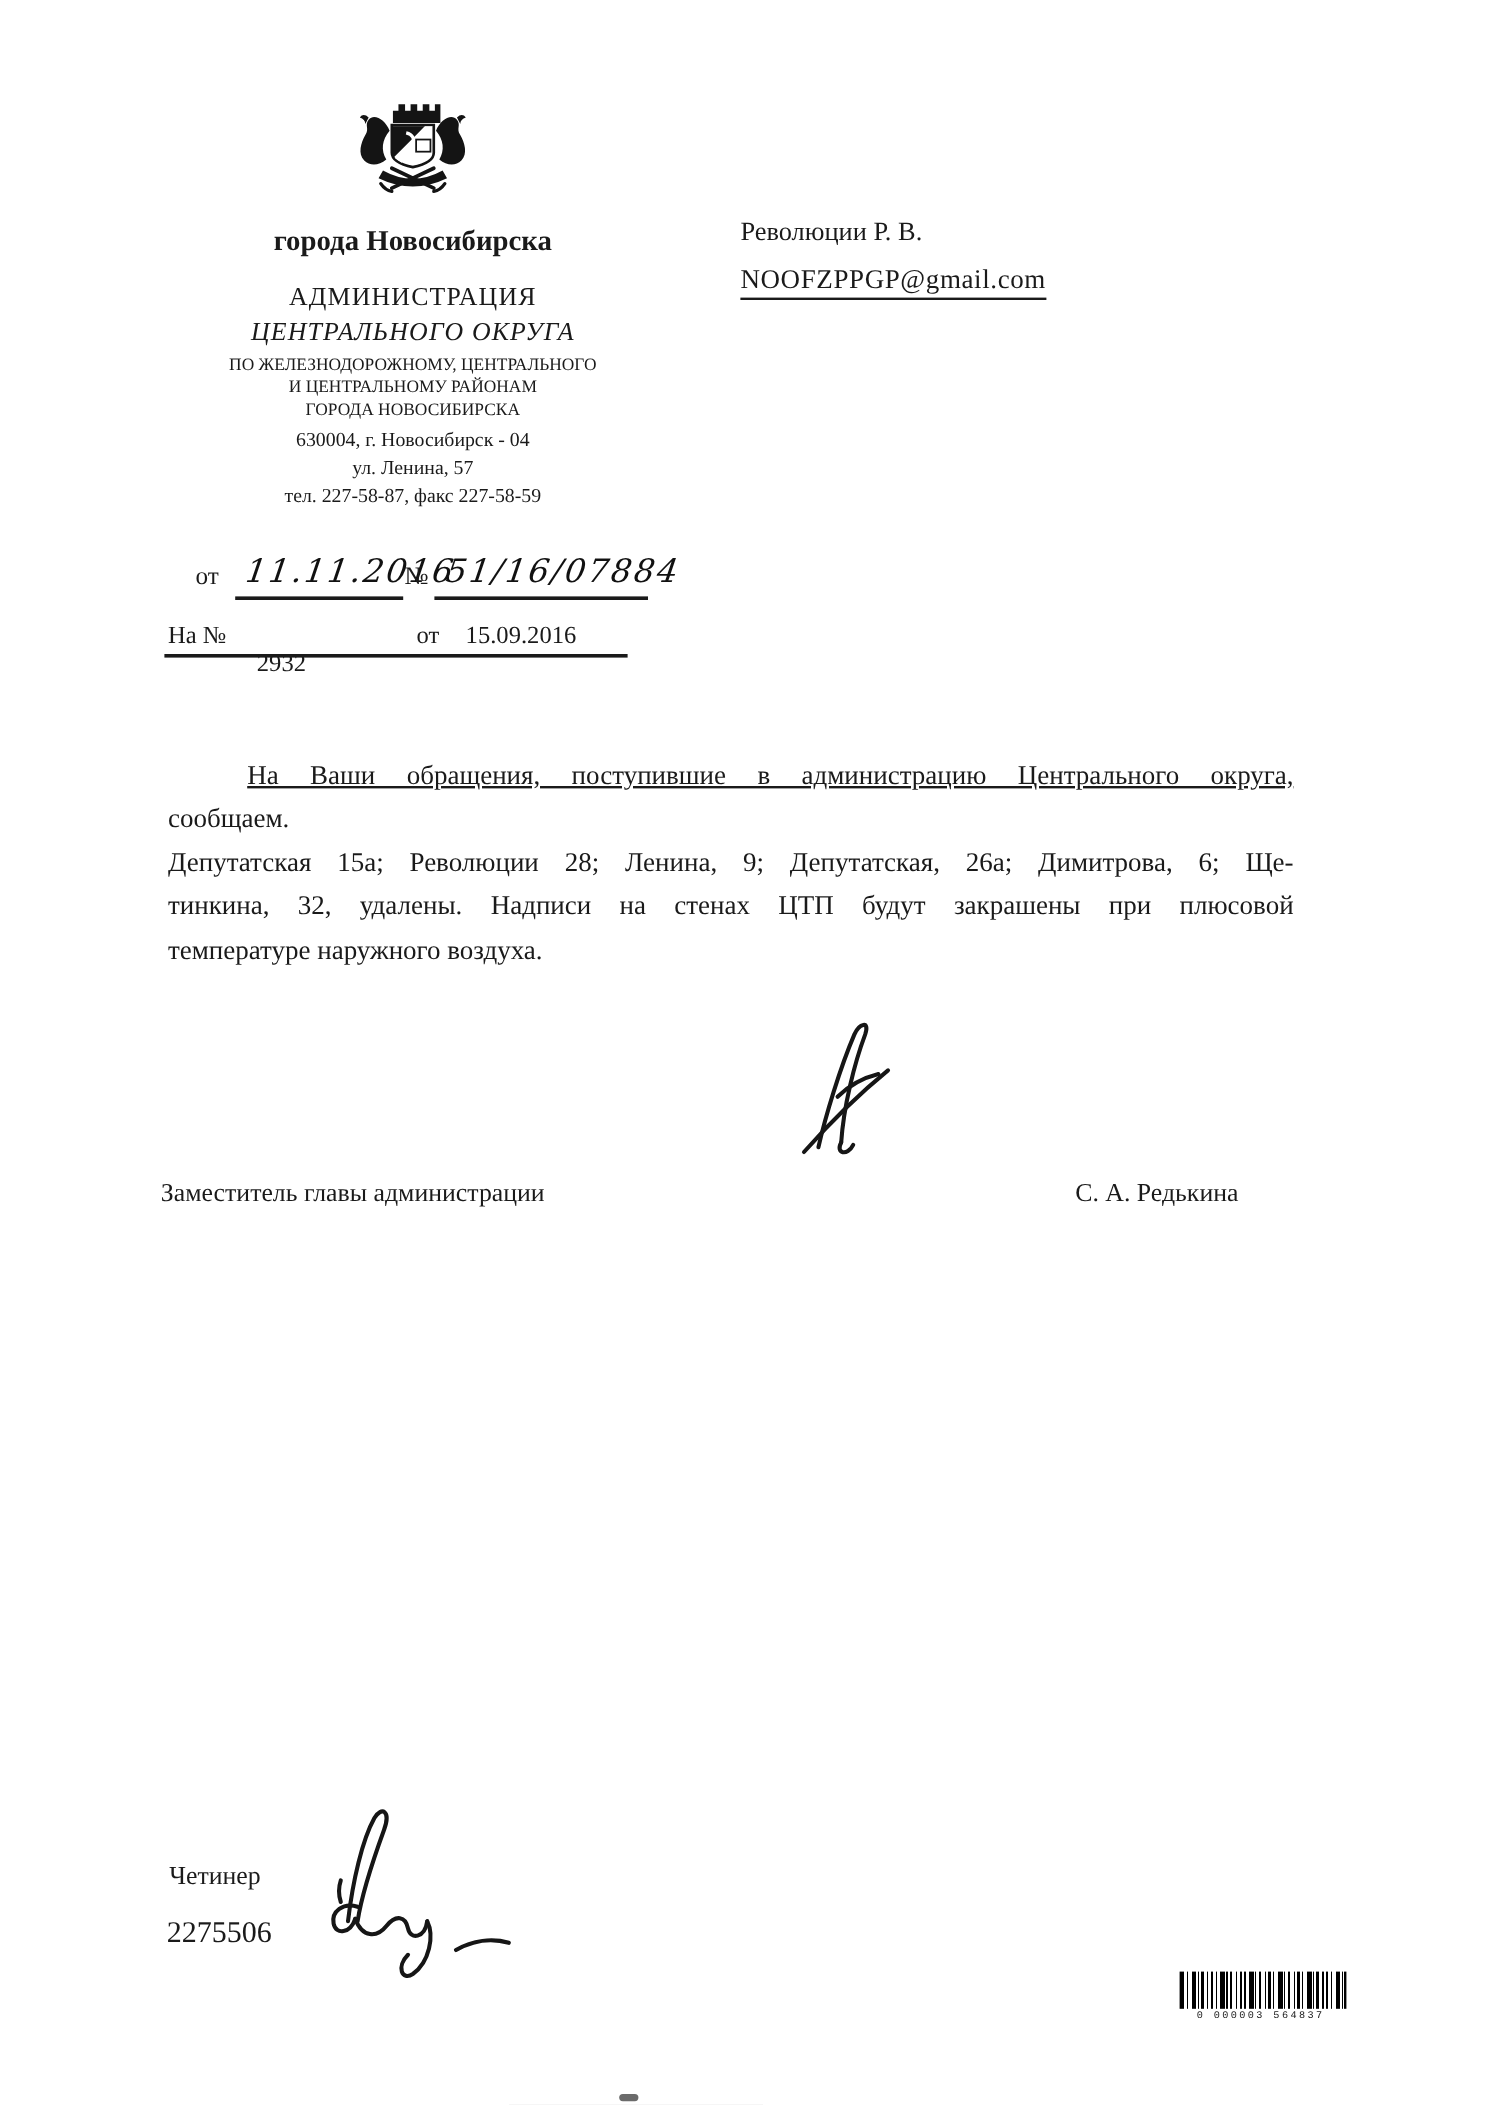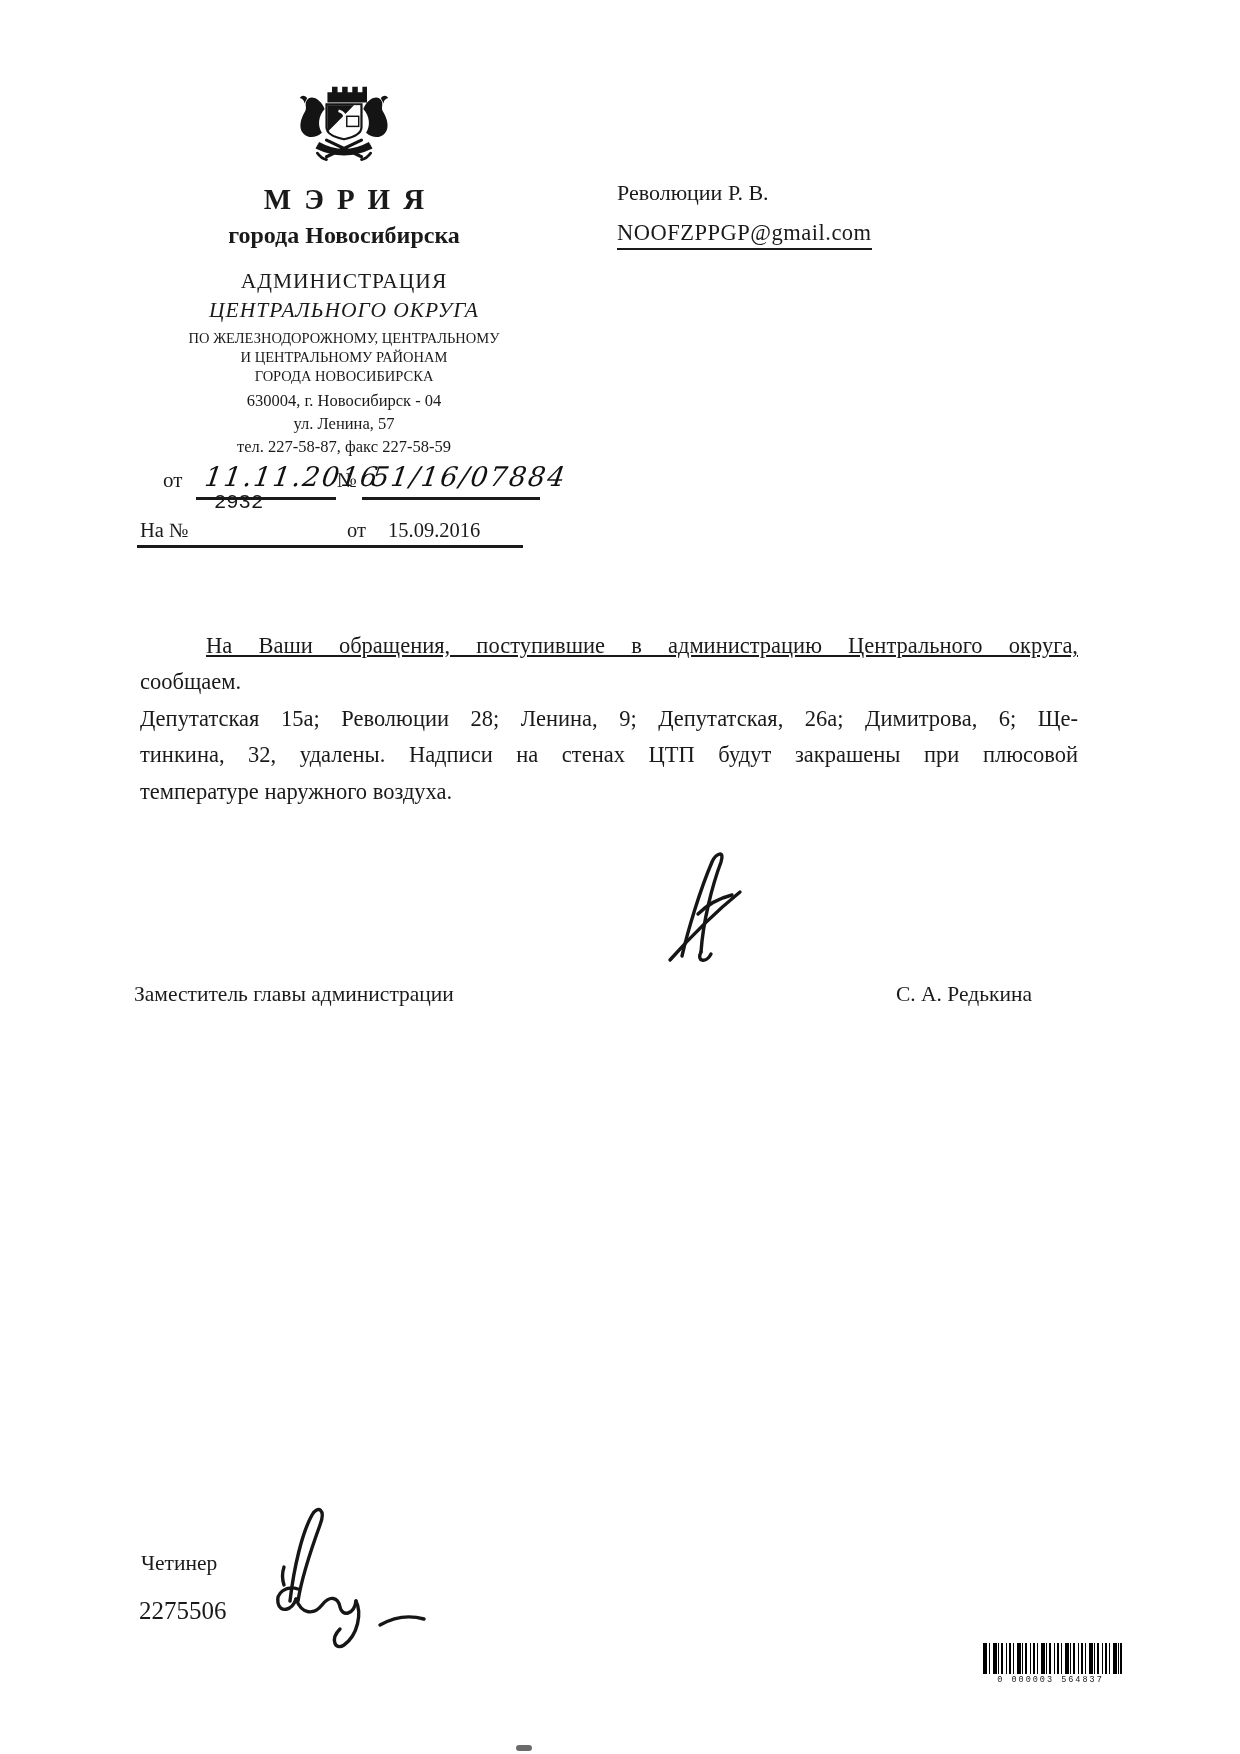--- a/index.html
+++ b/index.html
@@ -63,21 +63,21 @@
     white-space:nowrap;
   }
   .hand-date{left:205px;top:461px;}
   .ref-num-sign{left:337px;top:468px;font-size:21px;}
   .hand-num{left:372px;top:461px;}
   .uline{background:#1a1a1a;height:2.5px;}
   .ul-date{left:196px;top:497px;width:140px;}
   .ul-num{left:362px;top:497px;width:178px;}
 
   .reply-na{left:140px;top:519px;font-size:20.5px;}
-  .reply-num{left:214px;top:491px;font-size:20.5px;font-family:Liberation Mono, monospace;}
+  .reply-num{left:214px;top:542px;font-size:20.5px;}
   .reply-ot{left:347px;top:519px;font-size:20.5px;}
   .reply-date{left:388px;top:519px;font-size:20.5px;}
   .ul-reply{left:137px;top:545px;width:386px;height:3px;}
 
   
   .body-text{
     left:140px;top:633px;width:938px;
     font-size:22.5px;
   }
   .bline{
@@ -142,25 +142,24 @@
       <path d="M34 26 c-4 -10 -14 -16 -19 -10 c-4 5 1 8 -3 14 c-4 7 -7 17 -1 23 c5 5 13 5 20 -1 c-5 -8 -4 -18 3 -26 z" fill="#141414"></path>
       <path d="M15 14 c-3 -3 -6 -3 -8 0 c3 1 5 3 5 6 z" fill="#141414"></path>
 
       <path d="M76 26 c4 -10 14 -16 19 -10 c4 5 -1 8 3 14 c4 7 7 17 1 23 c-5 5 -13 5 -20 -1 c5 -8 4 -18 -3 -26 z" fill="#141414"></path>
       <path d="M95 14 c3 -3 6 -3 8 0 c-3 1 -5 3 -5 6 z" fill="#141414"></path>
 
       <path d="M28 62 q27 15 54 0 l4 7 q-31 15 -62 0 z" fill="#141414"></path>
       <path d="M36 78 L74 60 M36 60 L74 78" stroke="#141414" stroke-width="3.4" stroke-linecap="round"></path>
       <path d="M26 74 q4 6 10 7 M84 74 q-4 6 -10 7" stroke="#141414" stroke-width="3" fill="none" stroke-linecap="round"></path>
     </svg>
-    <div class="org1">МЭРИЯ</div>
     <div class="org2">города Новосибирска</div>
     <div class="dept1">АДМИНИСТРАЦИЯ</div>
     <div class="dept2">ЦЕНТРАЛЬНОГО ОКРУГА</div>
-    <div class="dept3">ПО ЖЕЛЕЗНОДОРОЖНОМУ, ЦЕНТРАЛЬНОМУ</div>
+    <div class="dept3">ПО ЖЕЛЕЗНОДОРОЖНОМУ, ЦЕНТРАЛЬНОГО</div>
     <div class="dept4">И ЦЕНТРАЛЬНОМУ РАЙОНАМ</div>
     <div class="dept5">ГОРОДА НОВОСИБИРСКА</div>
     <div class="addr addr-first">630004, г. Новосибирск - 04</div>
     <div class="addr">ул. Ленина, 57</div>
     <div class="addr">тел. 227-58-87, факс 227-58-59</div>
   </div>
 
   <div class="abs recipient-name">Революции Р. В.</div>
   <div class="abs recipient-email">NOOFZPPGP@gmail.com</div>
 

